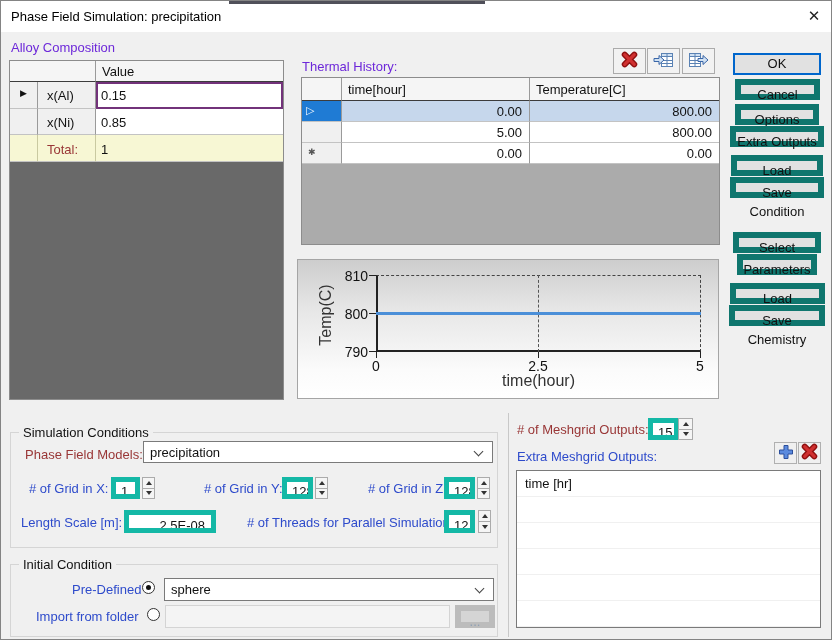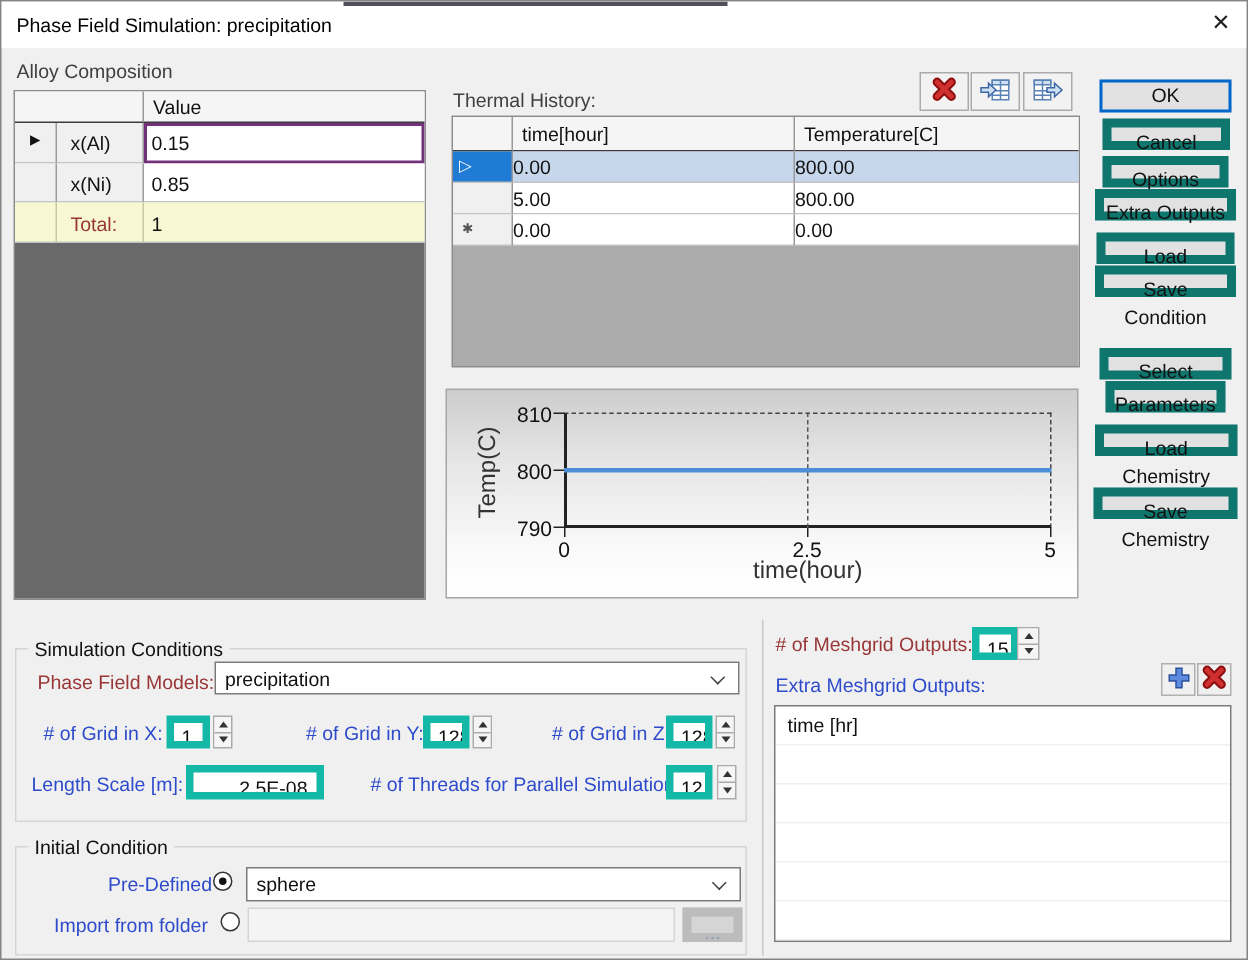--- a/index.html
+++ b/index.html
@@ -8,31 +8,31 @@
     position:relative;width:832px;height:640px;background:#f0f0f0;
     border:1px solid #848484;overflow:hidden;
     font-family:"Liberation Sans", sans-serif;font-size:13px;color:#111;
   }
   
   .titlebar{position:absolute;left:0;top:0;width:100%;height:31px;background:#ffffff;}
   .title-text{position:absolute;left:10px;top:8px;font-size:13px;color:#000;}
   .close-btn{position:absolute;right:2px;top:0;width:30px;height:30px;text-align:center;line-height:30px;font-size:15px;color:#222;cursor:pointer;}
   .sliver{position:absolute;left:228px;top:0;width:256px;height:3px;background:#50505a;}
   
-  .sec-lbl{position:absolute;color:#404040;}
+  .sec-lbl{position:absolute;color:#6d28d9;}
   .lbl-blue{position:absolute;color:#2e4bcb;}
   .lbl-maroon{position:absolute;color:#993636;}
   
   .grid-table{position:absolute;background:#fff;border:1px solid #8c8c8c;}
   .cell{position:absolute;overflow:hidden;white-space:nowrap;line-height:normal;}
   .hdr-cell{background:#f5f5f5;border-bottom:1px solid #3c3c3c;}
   .vline{border-right:1px solid #9a9a9a;}
   .rowline{border-bottom:1px solid #c3c3c3;}
   .rowhdr{background:#f0f0f0;border-right:1px solid #9a9a9a;text-align:center;}
-  .num{padding-right:7px;}
+  .num{text-align:right;padding-right:7px;}
   .pad-l{padding-left:6px;}
   .alloy-fill{position:absolute;background:#696969;}
   .thermal-fill{position:absolute;background:#ababab;}
   .sel-hdr{background:#1f7bd4;color:#fff;border-right:1px solid #9a9a9a;text-align:center;}
   .sel-cell{background:#c6d7ec;}
   .total-row{background:#f7f7d4;}
   .current-cell{border:2px solid #72327a;background:#fff;}
   
   .pbtn{position:absolute;height:21px;background:#e1e1e1;border:6px solid #0f766e;
         text-align:center;line-height:19px;font-size:13px;color:#111;cursor:pointer;}
@@ -191,21 +191,21 @@
 
   <div class="pbtn default" style="left:732px;top:52px;width:88px;">OK</div>
   <div class="pbtn" style="left:734px;top:78px;width:85px;">Cancel</div>
   <div class="pbtn" style="left:734px;top:103px;width:84px;">Options</div>
   <div class="pbtn" style="left:729px;top:125px;width:94px;">Extra Outputs</div>
   <div class="pbtn" style="left:730px;top:154px;width:92px;">Load Condition</div>
   <div class="pbtn" style="left:729px;top:176px;width:94px;">Save Condition</div>
   <div class="pbtn" style="left:732px;top:231px;width:88px;">Select Comps</div>
   <div class="pbtn" style="left:736px;top:253px;width:80px;">Parameters</div>
   <div class="pbtn" style="left:729px;top:282px;width:95px;">Load Chemistry</div>
-  <div class="pbtn" style="left:728px;top:304px;width:96px;margin-top:20px;">Save Chemistry</div>
+  <div class="pbtn" style="left:728px;top:304px;width:96px;">Save Chemistry</div>
 
   <div class="divider-v"></div>
   <div class="lbl-maroon" style="left:516px;top:421px;"># of Meshgrid Outputs:</div>
   <div class="fld" style="left:647px;top:417px;width:31px;height:22px;">15</div>
   <div class="spinner" style="left:677px;top:417px;height:22px;width:15px;">
     <div class="spin-btn">
         <i class="tri-up"></i>
       </div>
     <div class="spin-btn">
         <i class="tri-down"></i>

